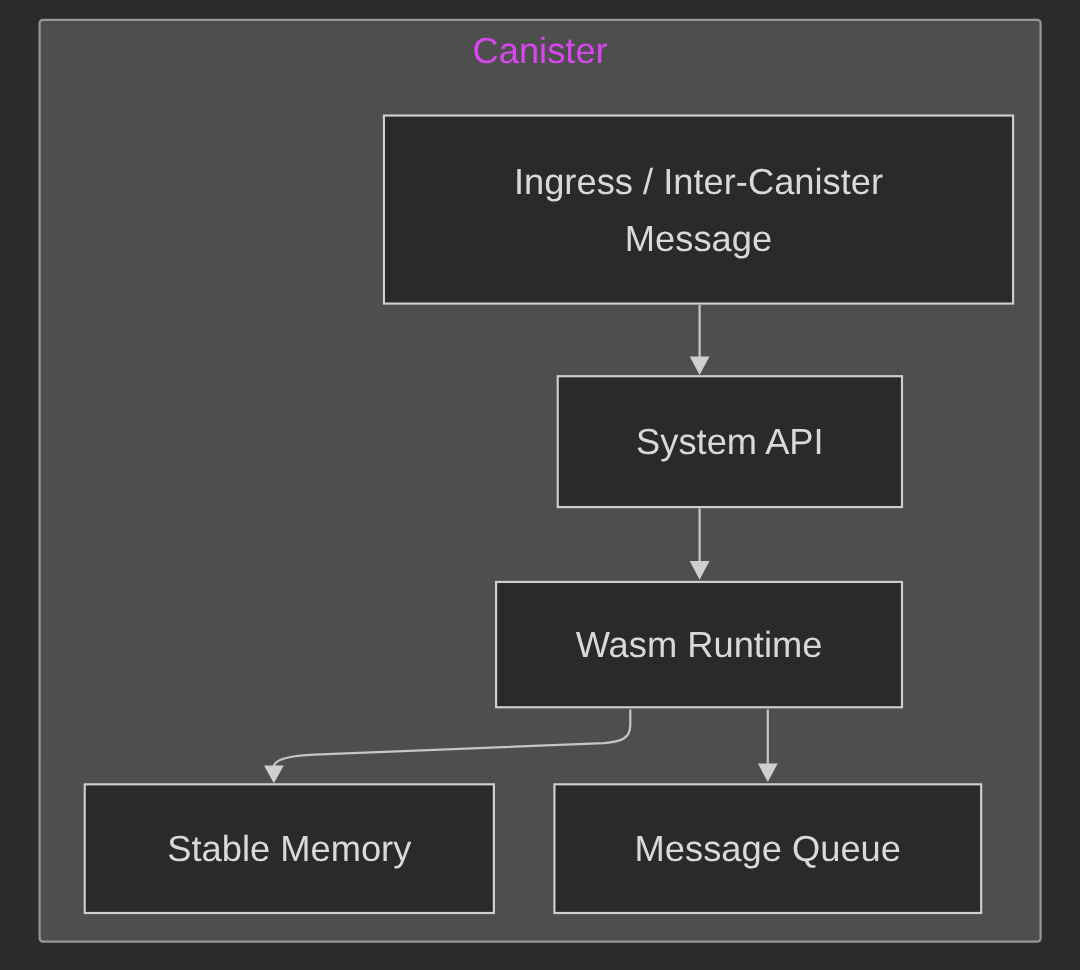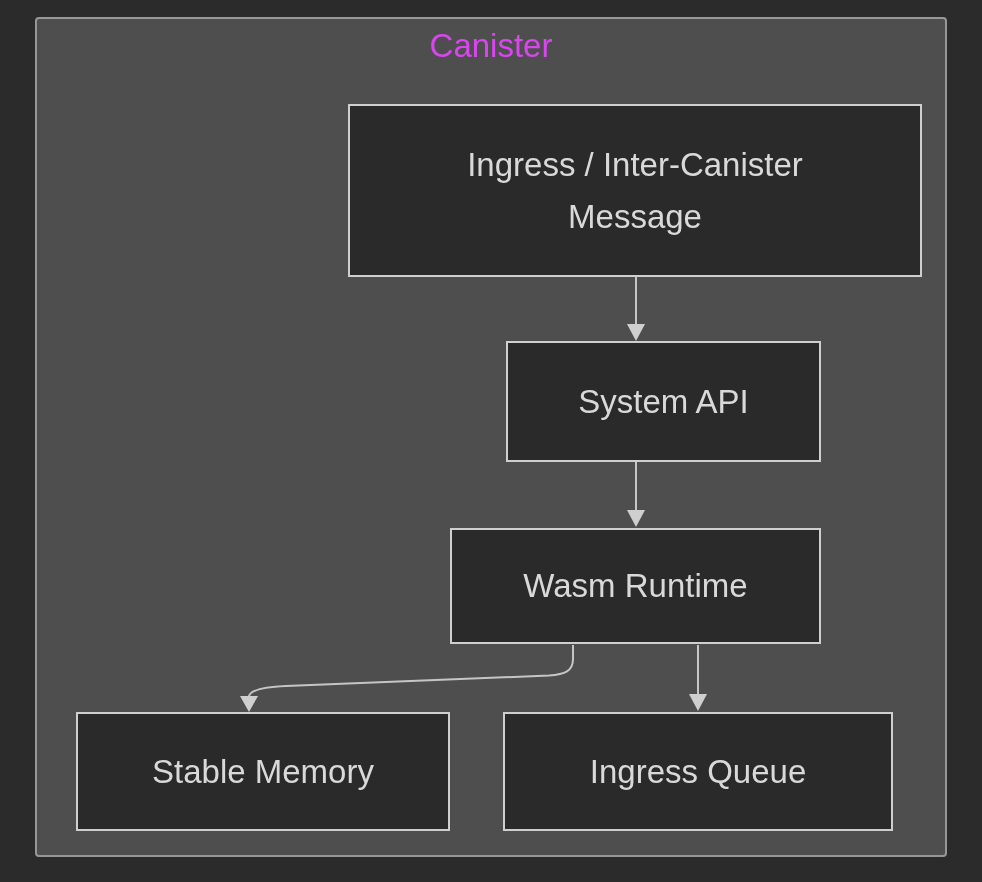--- a/index.html
+++ b/index.html
@@ -109,16 +109,16 @@
 
   <div class="node" id="node-wasm-runtime">
     <span class="label">Wasm Runtime</span>
   </div>
 
   <div class="node" id="node-stable-memory">
     <span class="label">Stable Memory</span>
   </div>
 
   <div class="node" id="node-message-queue">
-    <span class="label">Ingress Queue</span>
+    <span class="label">Message Queue</span>
   </div>
 
 </div>
 
 </body></html>

